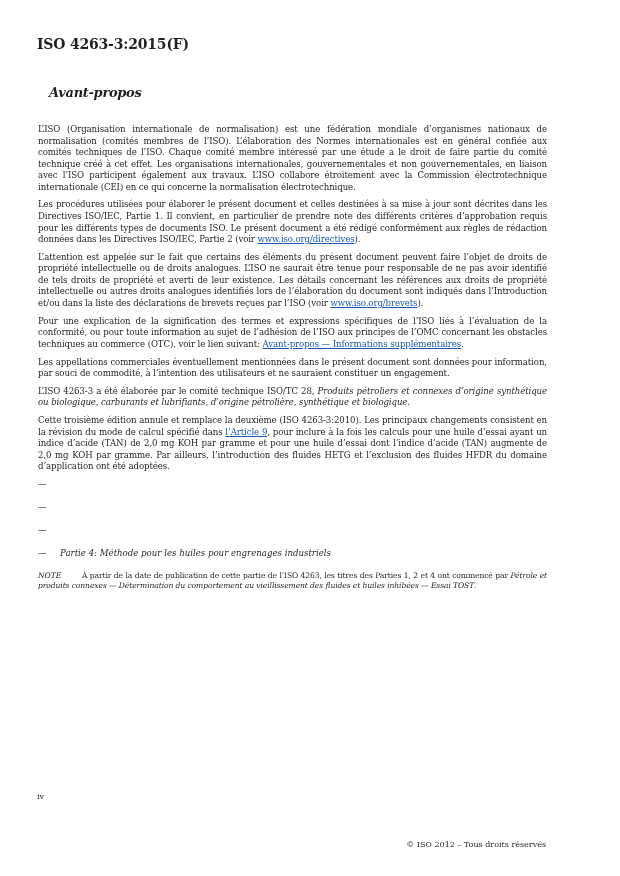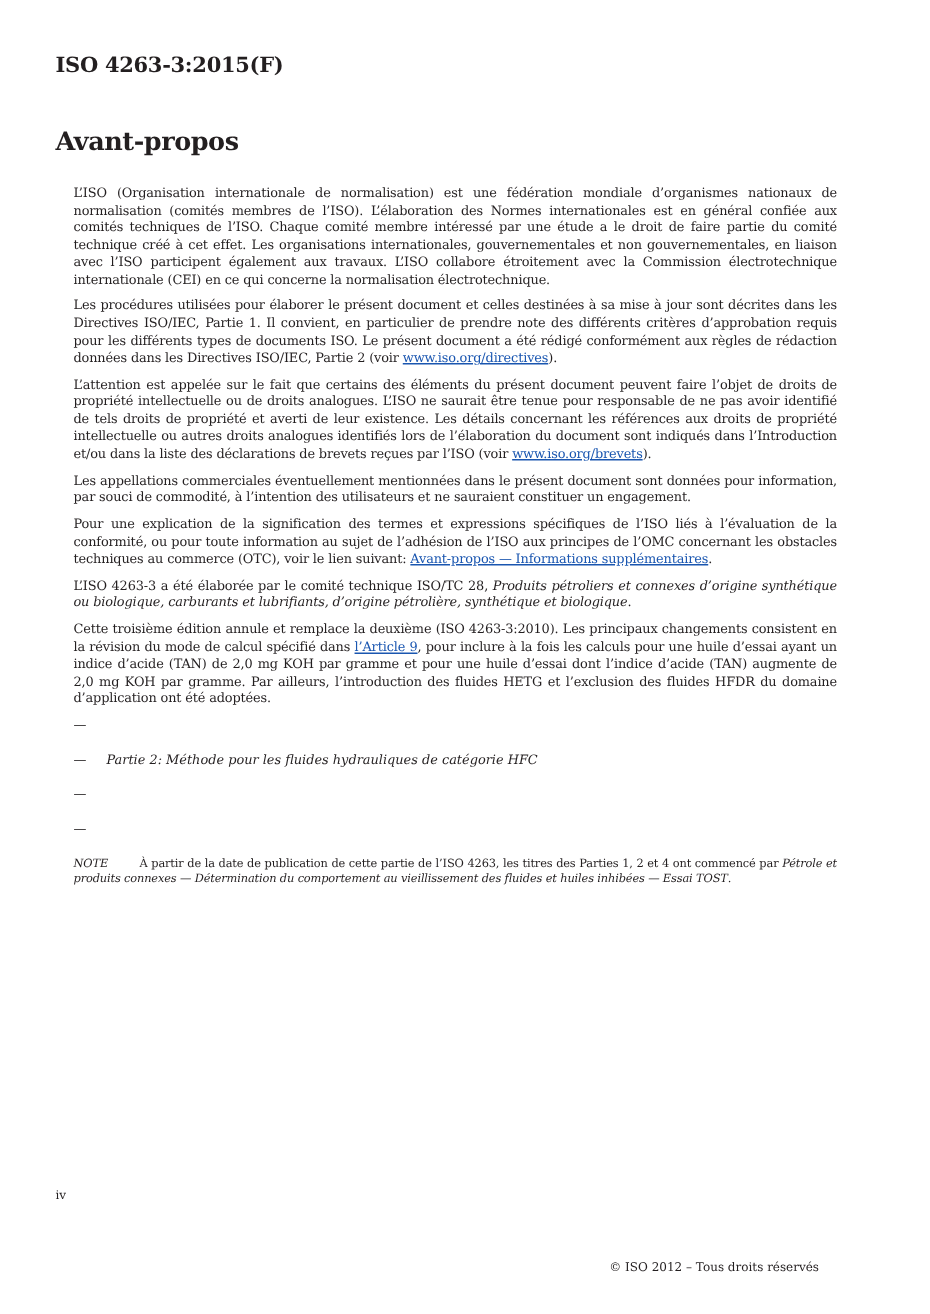--- a/index.html
+++ b/index.html
@@ -1,21 +1,21 @@
 <!DOCTYPE html>
 <html><head>
   <meta charset="utf-8">
   <style>
     html, body { margin: 0; padding: 0; background: #ffffff; }
     body { width: 620px; height: 876px; position: relative; overflow: hidden;
       font-family: "DejaVu Serif", "Liberation Serif", serif; color: #231f20; }
     .page { position: absolute; left: 37px; top: 0; width: 509px; }
     .doc-id { position: absolute; top: 36px; left: 0; font-weight: bold; font-size: 14px; letter-spacing: -0.2px; }
-    .title { position: absolute; top: 85px; left: 0; font-weight: bold; font-size: 17px; letter-spacing: -0.3px; }
-    .body { position: absolute; top: 124px; left: 12px; width: 509px; font-size: 8.6px; line-height: 11.55px; }
+    .title { position: absolute; top: 85px; left: 12px; font-weight: bold; font-size: 13px; letter-spacing: -0.3px; font-style: italic; }
+    .body { position: absolute; top: 124px; left: 1px; width: 509px; font-size: 8.6px; line-height: 11.55px; }
     .body p { margin: 0 0 6.2px 0; text-align: justify; letter-spacing: -0.1px; }
     .body a { color: #1a56b0; text-decoration: underline; }
     .body em { font-style: italic; }
     .list { margin: 0; padding: 0; list-style: none; }
     .list li { margin: 0 0 11.5px 0; display: flex; }
     .list .dash { width: 22px; flex: none; }
     .list .txt { font-style: italic; }
     .note { font-size: 7.6px; line-height: 9.7px; text-align: justify; margin-top: 0; }
     .note .lbl { display: inline-block; width: 44px; font-style: italic; }
     .footer-left { position: absolute; top: 792px; left: 0; font-size: 8px; }
@@ -28,42 +28,42 @@
   <div class="doc-id">ISO 4263-3:2015(F)</div>
   <div class="title">Avant-propos</div>
 
   <div class="body">
     <p>L’ISO (Organisation internationale de normalisation) est une fédération mondiale d’organismes nationaux de normalisation (comités membres de l’ISO). L’élaboration des Normes internationales est en général confiée aux comités techniques de l’ISO. Chaque comité membre intéressé par une étude a le droit de faire partie du comité technique créé à cet effet. Les organisations internationales, gouvernementales et non gouvernementales, en liaison avec l’ISO participent également aux travaux. L’ISO collabore étroitement avec la Commission électrotechnique internationale (CEI) en ce qui concerne la normalisation électrotechnique.</p>
 
     <p><span>Les procédures utilisées pour élaborer le présent document et celles destinées à sa mise à jour sont décrites dans les Directives ISO/IEC, Partie 1. Il convient, en particulier de prendre note des différents critères d’approbation requis pour les différents types de documents ISO. Le présent document a été rédigé conformément aux règles de rédaction données dans les Directives ISO/IEC, Partie 2 (voir </span><a>www.iso.org/directives</a><span>).</span></p>
 
     <p><span>L’attention est appelée sur le fait que certains des éléments du présent document peuvent faire l’objet de droits de propriété intellectuelle ou de droits analogues. L’ISO ne saurait être tenue pour responsable de ne pas avoir identifié de tels droits de propriété et averti de leur existence. Les détails concernant les références aux droits de propriété intellectuelle ou autres droits analogues identifiés lors de l’élaboration du document sont indiqués dans l’Introduction et/ou dans la liste des déclarations de brevets reçues par l’ISO (voir </span><a>www.iso.org/brevets</a><span>).</span></p>
 
+    <p><span>Pour une explication de la signification des termes et expressions spécifiques de l’ISO liés à l’évaluation de la conformité, ou pour toute information au sujet de l’adhésion de l’ISO aux principes de l’OMC concernant les obstacles techniques au commerce (OTC), voir le lien suivant: </span><a>Avant-propos — Informations supplémentaires</a><span>.</span></p>
+
     <p>Les appellations commerciales éventuellement mentionnées dans le présent document sont données pour information, par souci de commodité, à l’intention des utilisateurs et ne sauraient constituer un engagement.</p>
-
-    <p><span>Pour une explication de la signification des termes et expressions spécifiques de l’ISO liés à l’évaluation de la conformité, ou pour toute information au sujet de l’adhésion de l’ISO aux principes de l’OMC concernant les obstacles techniques au commerce (OTC), voir le lien suivant: </span><a>Avant-propos — Informations supplémentaires</a><span>.</span></p>
 
     <p><span>L’ISO 4263-3 a été élaborée par le comité technique ISO/TC 28, </span><em>Produits pétroliers et connexes d’origine synthétique ou biologique, carburants et lubrifiants, d’origine pétrolière, synthétique et biologique</em><span>.</span></p>
 
     <p><span>Cette troisième édition annule et remplace la deuxième (ISO 4263-3:2010). Les principaux changements consistent en la révision du mode de calcul spécifié dans </span><a>l’Article 9</a><span>, pour inclure à la fois les calculs pour une huile d’essai ayant un indice d’acide (TAN) de 2,0 mg KOH par gramme et pour une huile d’essai dont l’indice d’acide (TAN) augmente de 2,0 mg KOH par gramme. Par ailleurs, l’introduction des fluides HETG et l’exclusion des fluides HFDR du domaine d’application ont été adoptées.</span></p>
 
 
     <ul class="list">
       <li>
           <span class="dash">—</span>
         </li>
       <li>
           <span class="dash">—</span>
-          <span class="txt">Partie 2: Méthode pour les fluides hydrauliques de catégorie HFC</span>
         </li>
       <li>
           <span class="dash">—</span>
         </li>
       <li>
           <span class="dash">—</span>
+          <span class="txt">Partie 4: Méthode pour les huiles pour engrenages industriels</span>
         </li>
     </ul>
 
     <p class="note"><span class="lbl">NOTE</span><span>À partir de la date de publication de cette partie de l’ISO 4263, les titres des Parties 1, 2 et 4 ont commencé par </span><em>Pétrole et produits connexes — Détermination du comportement au vieillissement des fluides et huiles inhibées — Essai TOST</em><span>.</span></p>
   </div>
 
   <div class="footer-left">iv</div>
   <div class="footer-right">© ISO 2012 – Tous droits réservés</div>
 </div>
 

